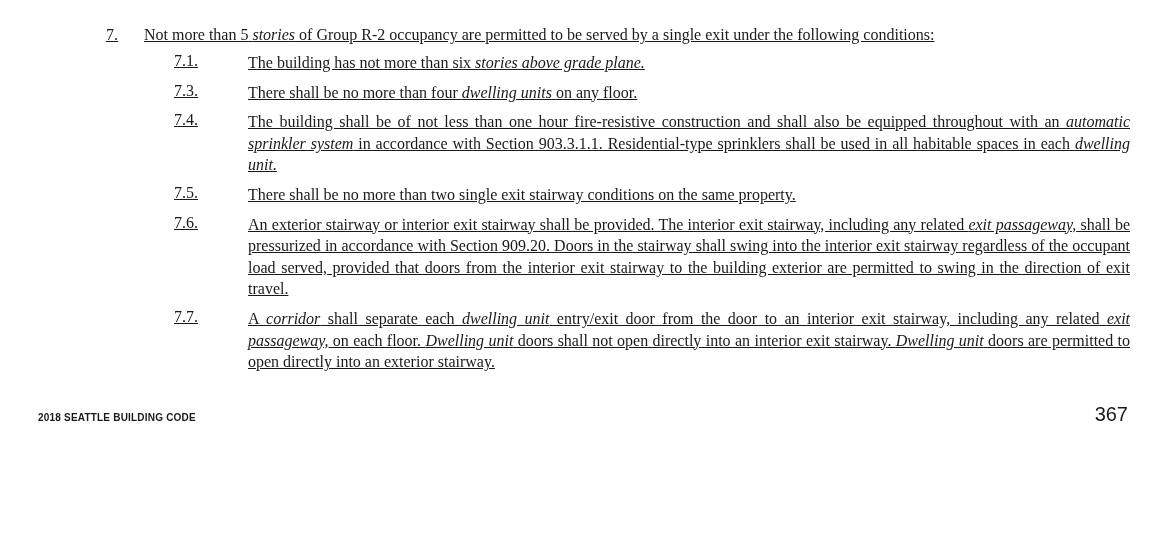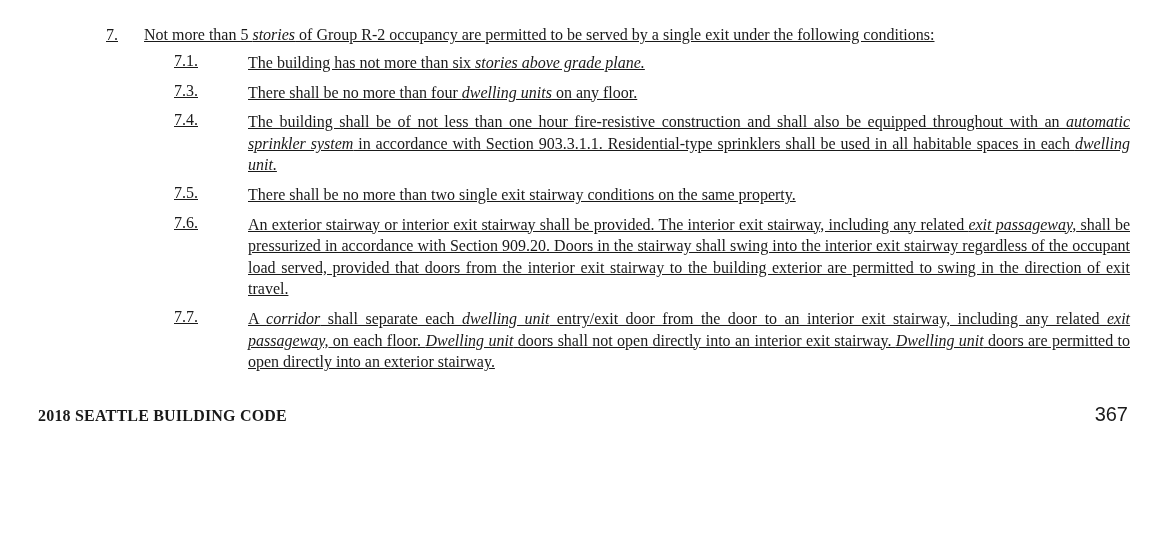--- a/index.html
+++ b/index.html
@@ -59,23 +59,23 @@
     font-style: italic;
   }
   .footer {
     display: flex;
     justify-content: space-between;
     align-items: baseline;
     margin-top: 30px;
     padding: 0 2px;
   }
   .footer .left {
-    font-family: Liberation Serif, serif;
+    font-family: Liberation Sans, sans-serif;
     font-weight: bold;
-    font-size: 16px;
+    font-size: 10px;
     letter-spacing: 0.2px;
   }
   .footer .right {
     font-family: Arial, Helvetica, sans-serif;
     font-weight: normal;
     font-size: 20px;
   }
 </style>
 </head>
 <body>

